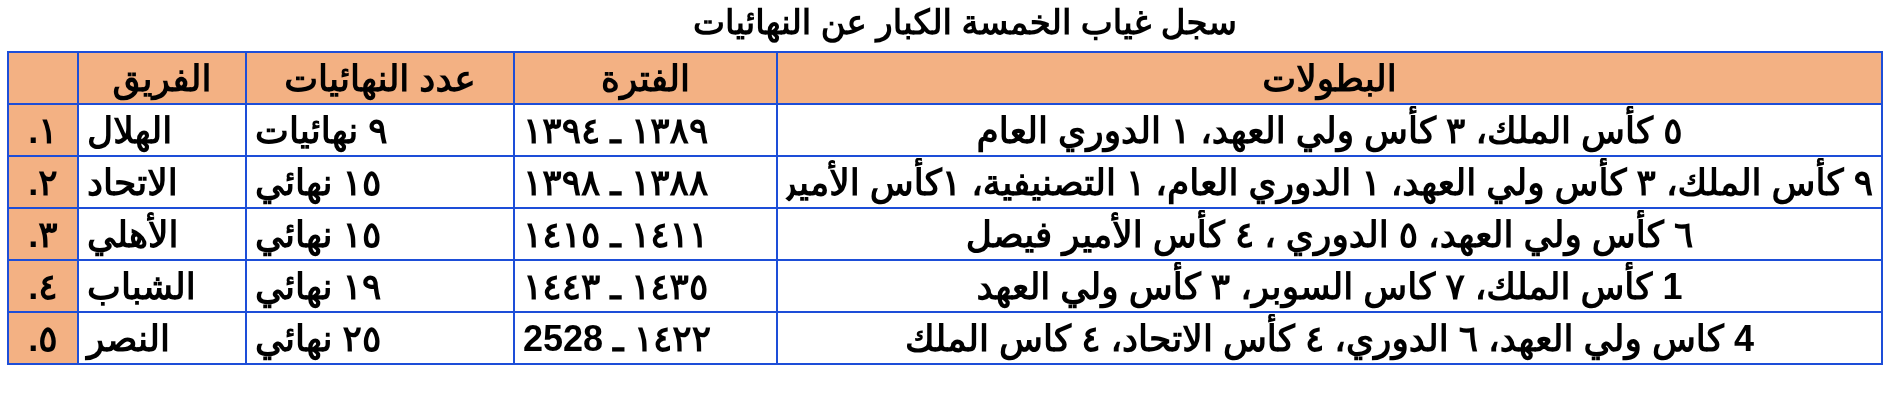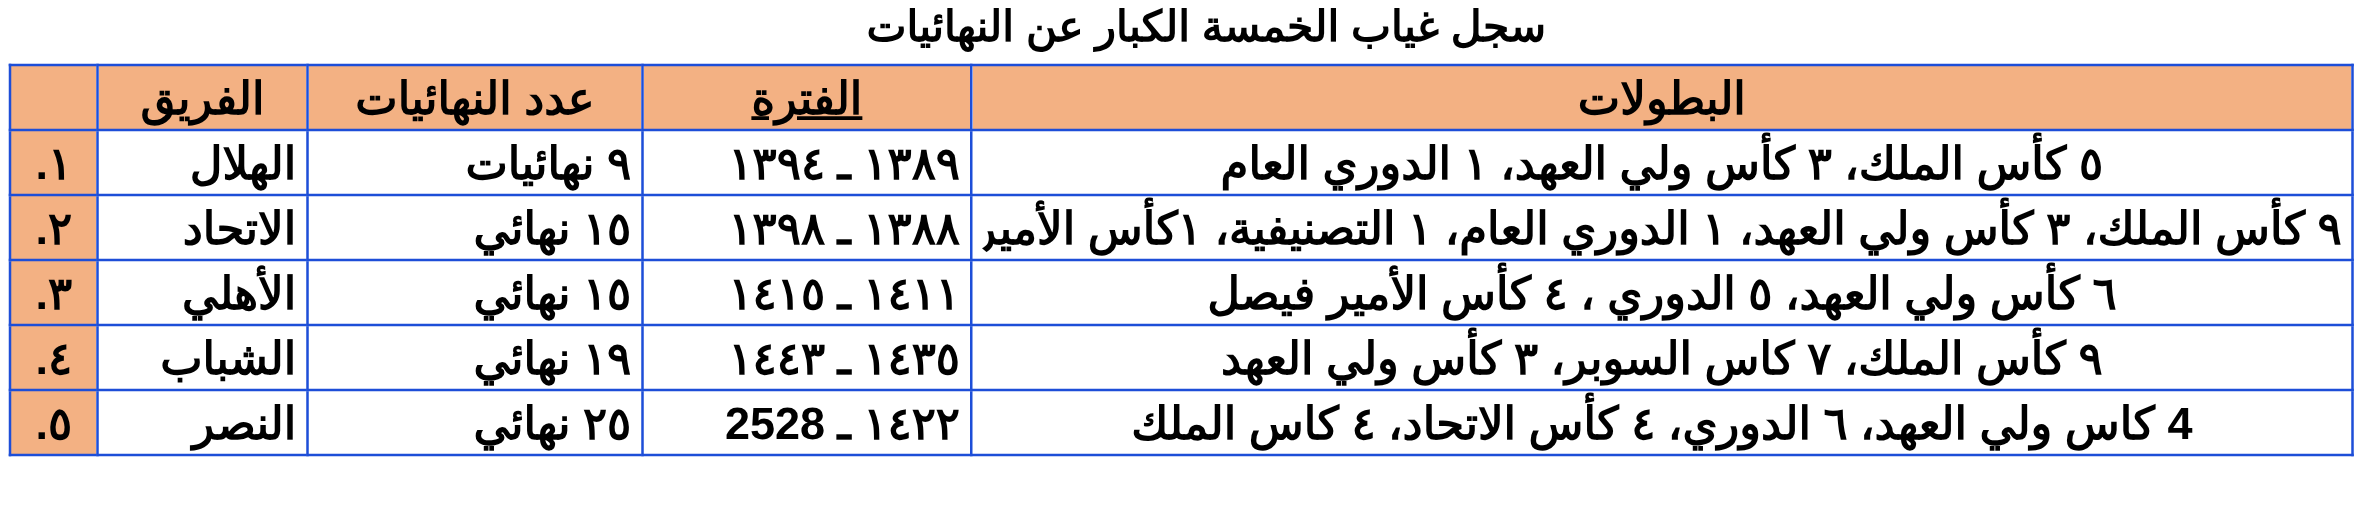--- a/index.html
+++ b/index.html
@@ -47,38 +47,38 @@
     overflow: hidden;
   }
   thead th {
     background: #f3b183;
     text-align: center;
     height: 46px;
   }
   tbody td {
     background: #ffffff;
     height: 46px;
-    text-align: right;
+    text-align: left;
   }
   td.idx {
     background: #f3b183;
     width: 52px;
     text-align: center;
     padding: 2px 4px;
   }
   th.idx-head {
     background: #f3b183;
     width: 52px;
     border-top-color: #f3b183;
     border-right-color: #f3b183;
     border-left-color: #f3b183;
   }
   .col-team { width: 150px; }
   .col-finals { width: 250px; }
-  .col-period { width: 245px; text-decoration: underline; }
+  .col-period { width: 245px; }
   .col-titles { width: auto; }
   td.titles {
     text-align: center;
     border-radius: 26px;
   }
 </style>
 </head>
 <body>
 
 <div class="page">
@@ -111,21 +111,21 @@
         <td class="idx">٢.</td>
       </tr>
       <tr>
         <td class="titles">٦ كأس ولي العهد، ٥ الدوري ، ٤ كأس الأمير فيصل</td>
         <td>١٤١١ ـ ١٤١٥</td>
         <td>١٥ نهائي</td>
         <td>الأهلي</td>
         <td class="idx">٣.</td>
       </tr>
       <tr>
-        <td class="titles">٩ كأس الملك، ٧ كاس السوبر، ٣ كأس ولي العهد</td>
+        <td class="titles">1 كأس الملك، ٧ كاس السوبر، ٣ كأس ولي العهد</td>
         <td>١٤٣٥ ـ ١٤٤٣</td>
         <td>١٩ نهائي</td>
         <td>الشباب</td>
         <td class="idx">٤.</td>
       </tr>
       <tr>
         <td class="titles">4 كاس ولي العهد، ٦ الدوري، ٤ كأس الاتحاد، ٤ كاس الملك</td>
         <td>١٤٢٢ ـ 2528</td>
         <td>٢٥ نهائي</td>
         <td>النصر</td>

